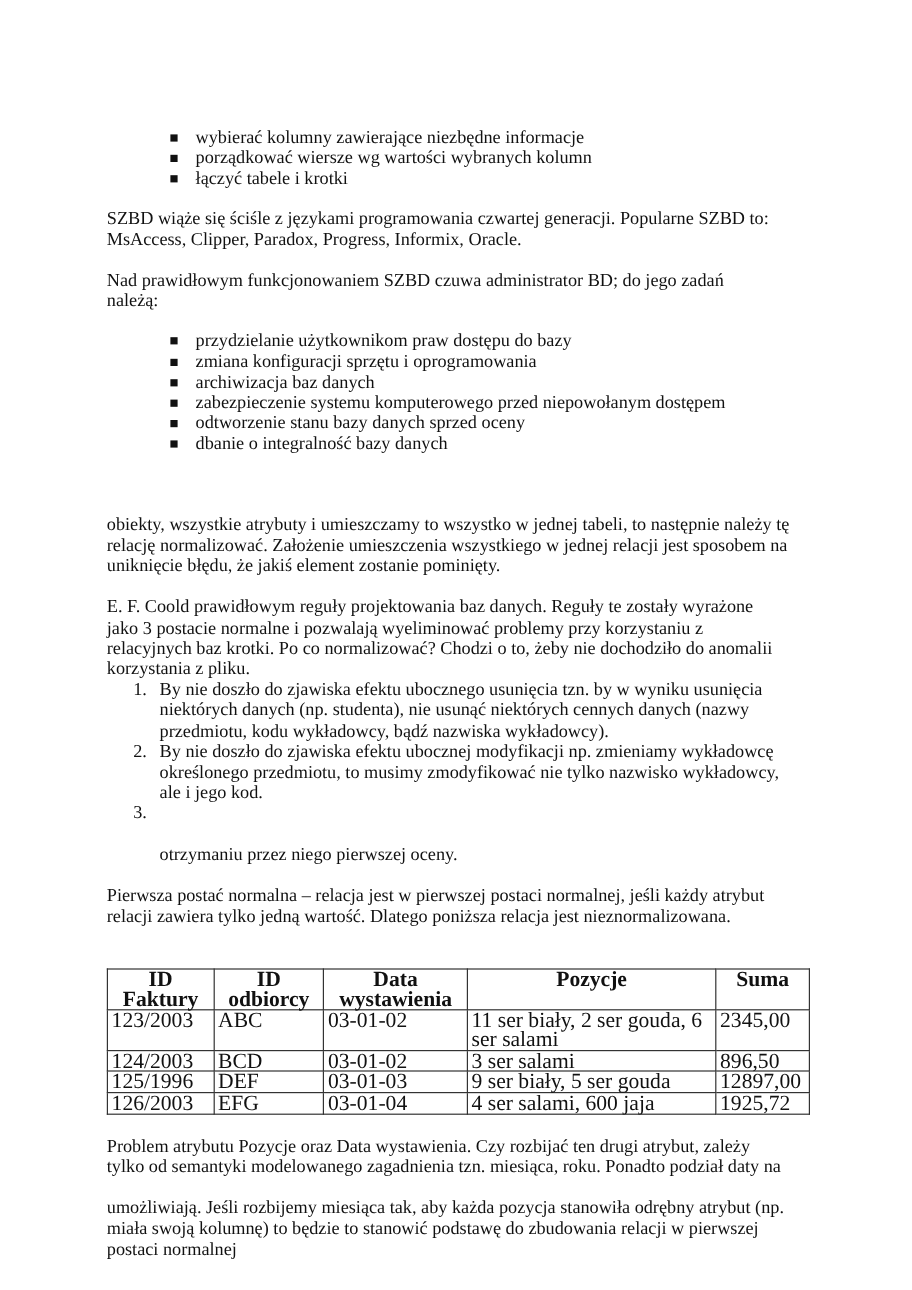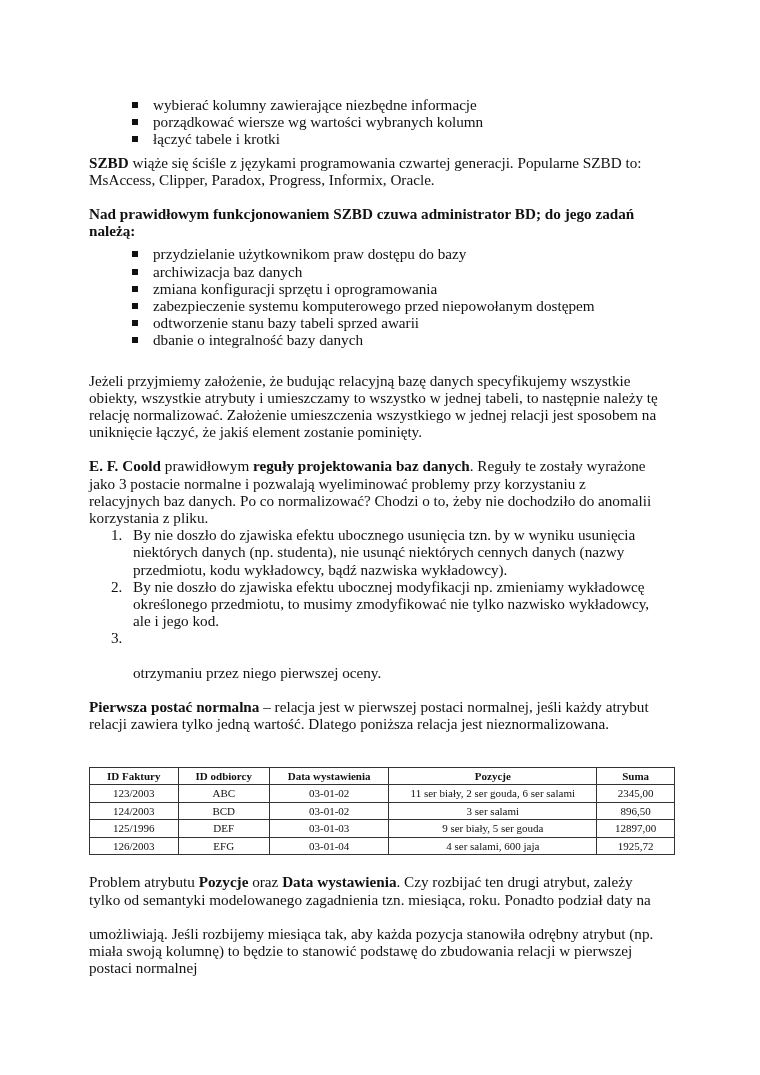--- a/index.html
+++ b/index.html
@@ -18,24 +18,24 @@
     color: #111111;
   }
   .page {
     position: absolute;
     left: 89px;
     top: 90px;
     width: 600px;
   }
   p { margin: 0; }
   .gap { height: 17px; }
-  b { font-weight: bold; }
+  b { font-weight: normal; }
   ul.bullets {
     list-style: none;
-    margin: 6px;
+    margin: 16px;
     padding: 0;
   }
   ul.bullets li {
     position: relative;
     padding-left: 58px;
   }
   ul.bullets li .bullet {
     position: absolute;
     left: 37px;
     top: 6px;
@@ -54,29 +54,29 @@
     width: 548px;
   }
   ol.numbers li .num {
     position: absolute;
     left: 22px;
     top: 0;
   }
   table.invoice {
     border-collapse: collapse;
     width: 586px;
-    font-size: 11px;
+    font-size: 18px;
     line-height: 16.6px;
     margin-top: 1px;
   }
   table.invoice th, table.invoice td {
     border: 1px solid #333333;
     padding: 0 3px;
     vertical-align: top;
-    text-align: center;
+    text-align: left;
   }
   table.invoice th {
     text-align: center;
     font-weight: bold;
   }
   .c1 { width: 82px; }
   .c2 { width: 85px; }
   .c3 { width: 113px; }
   .c4 { width: 203px; }
   .c5 { width: 71px; }
@@ -98,42 +98,42 @@
   </p>
 
   <div class="gap"></div>
 
   <p>
     <b>Nad prawidłowym funkcjonowaniem SZBD czuwa administrator BD; do jego zadań</b><br>
     <b>należą:</b>
   </p>
   <ul class="bullets">
     <li><span class="bullet"></span><span>przydzielanie użytkownikom praw dostępu do bazy</span></li>
+    <li><span class="bullet"></span><span>zmiana konfiguracji sprzętu i oprogramowania</span></li>
     <li><span class="bullet"></span><span>archiwizacja baz danych</span></li>
-    <li><span class="bullet"></span><span>zmiana konfiguracji sprzętu i oprogramowania</span></li>
     <li><span class="bullet"></span><span>zabezpieczenie systemu komputerowego przed niepowołanym dostępem</span></li>
-    <li><span class="bullet"></span><span>odtworzenie stanu bazy tabeli sprzed awarii</span></li>
+    <li><span class="bullet"></span><span>odtworzenie stanu bazy danych sprzed oceny</span></li>
     <li><span class="bullet"></span><span>dbanie o integralność bazy danych</span></li>
   </ul>
 
   <div class="gap"></div>
 
   <p>
-    <span>Jeżeli przyjmiemy założenie, że budując relacyjną bazę danych specyfikujemy wszystkie</span><br>
+    <br>
     <span>obiekty, wszystkie atrybuty i umieszczamy to wszystko w jednej tabeli, to następnie należy tę</span><br>
     <span>relację normalizować. Założenie umieszczenia wszystkiego w jednej relacji jest sposobem na</span><br>
-    <span>uniknięcie łączyć, że jakiś element zostanie pominięty.</span>
+    <span>uniknięcie błędu, że jakiś element zostanie pominięty.</span>
   </p>
 
   <div class="gap"></div>
 
   <p>
     <b>E. F. Coold</b><span> prawidłowym </span><b>reguły projektowania baz danych</b><span>. Reguły te zostały wyrażone</span><br>
     <span>jako 3 postacie normalne i pozwalają wyeliminować problemy przy korzystaniu z</span><br>
-    <span>relacyjnych baz danych. Po co normalizować? Chodzi o to, żeby nie dochodziło do anomalii</span><br>
+    <span>relacyjnych baz krotki. Po co normalizować? Chodzi o to, żeby nie dochodziło do anomalii</span><br>
     <span>korzystania z pliku.</span>
   </p>
 
   <ol class="numbers">
     <li>
       <span class="num">1.</span>
       <span>By nie doszło do zjawiska efektu ubocznego usunięcia tzn. by w wyniku usunięcia</span><br>
       <span>niektórych danych (np. studenta), nie usunąć niektórych cennych danych (nazwy</span><br>
       <span>przedmiotu, kodu wykładowcy, bądź nazwiska wykładowcy).</span>
     </li>

